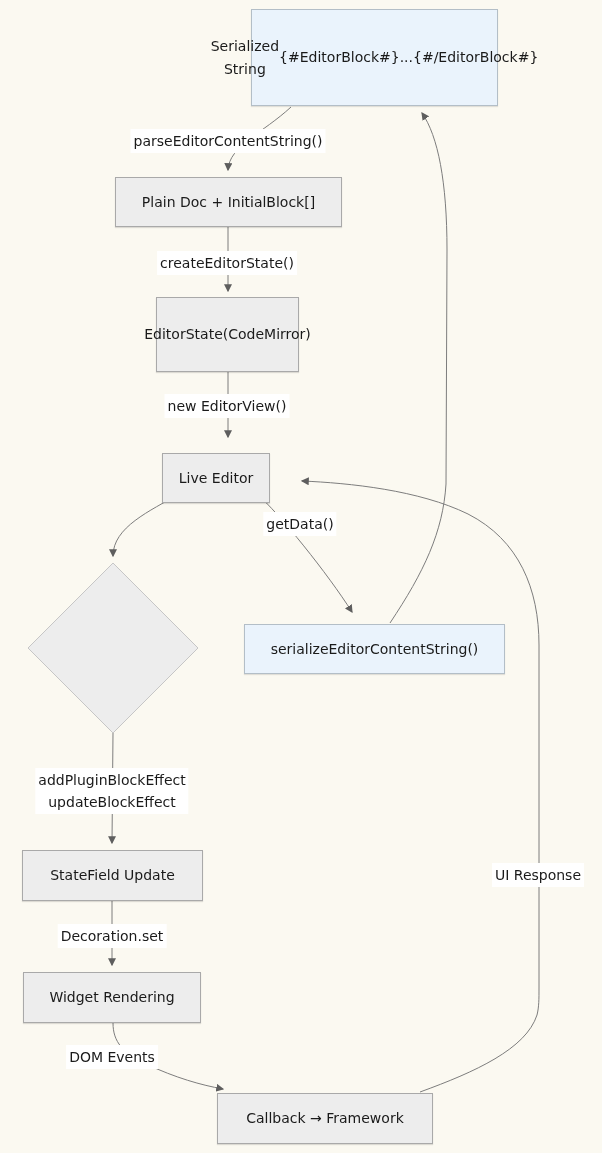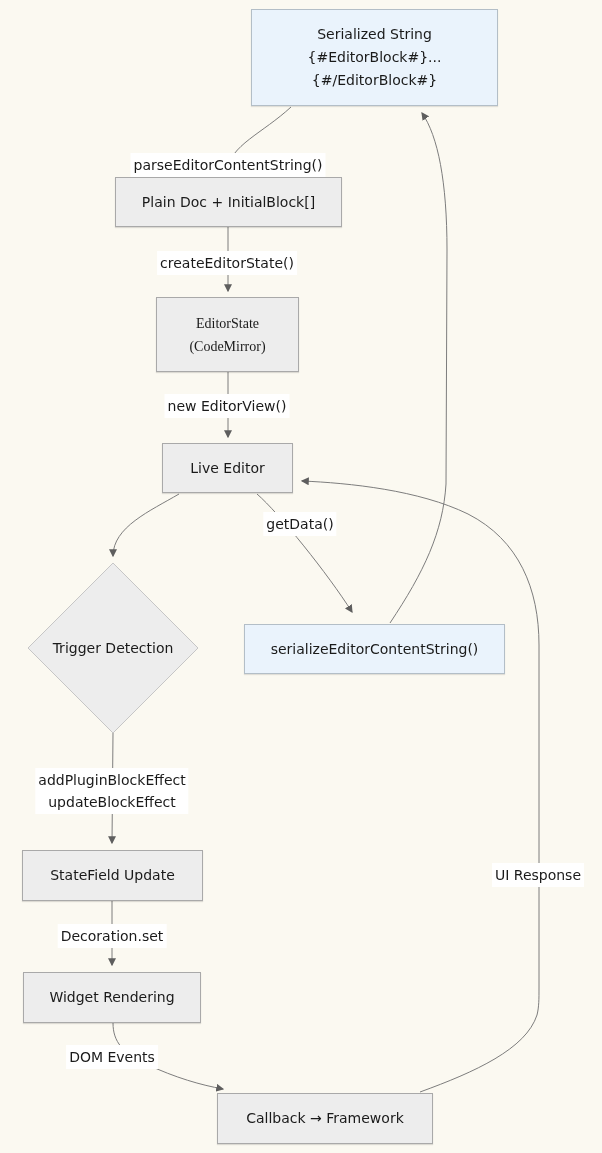--- a/index.html
+++ b/index.html
@@ -14,21 +14,20 @@
   }
   #edges {
     position: absolute;
     left: 0; top: 0;
     width: 602px; height: 1153px;
   }
   .node {
     position: absolute;
     box-sizing: border-box;
     display: flex;
-    flex-direction: column;
     align-items: center;
     justify-content: center;
     text-align: center;
     font-size: 14px;
     line-height: 23px;
     padding: 2px 6px;
   }
   .node.gray {
     background: #EDEDED;
     border: 1px solid #A9A9A9;
@@ -87,50 +86,47 @@
   <div class="node blue" style="left:251px; top:9px; width:247px; height:97px;">
     <div>Serialized String</div>
     <div>{#EditorBlock#}...</div>
     <div>{#/EditorBlock#}</div>
   </div>
 
   <div class="node gray" style="left:115px; top:177px; width:227px; height:50px;">
     <div>Plain Doc + InitialBlock[]</div>
   </div>
 
-  <div class="node gray" style="left:156px; top:297px; width:143px; height:75px;font-family:Liberation Serif, serif;">
+  <div class="node gray" style="left:156px; top:297px; width:143px; height:75px;">
     <div>EditorState</div>
     <div>(CodeMirror)</div>
   </div>
 
-  <div class="node gray" style="left:162px; top:443px; width:131px; height:50px;">
+  <div class="node gray" style="left:162px; top:453px; width:108px; height:50px;">
     <div>Live Editor</div>
   </div>
 
-  <div class="diamond-label" style="left:28px; top:563px; width:170px; height:170px;">
-    <span>Trigger Detection</span>
-  </div>
 
   <div class="node blue" style="left:244px; top:624px; width:261px; height:50px;">
     <div>serializeEditorContentString()</div>
   </div>
 
   <div class="node gray" style="left:22px; top:850px; width:181px; height:51px;">
     <div>StateField Update</div>
   </div>
 
   <div class="node gray" style="left:23px; top:972px; width:178px; height:51px;">
     <div>Widget Rendering</div>
   </div>
 
   <div class="node gray" style="left:217px; top:1093px; width:216px; height:51px;">
     <div>Callback → Framework</div>
   </div>
 
-  <div class="edge-label" style="left:228px; top:141px;margin-top:24px;">parseEditorContentString()</div>
+  <div class="edge-label" style="left:228px; top:141px;">parseEditorContentString()</div>
 
   <div class="edge-label" style="left:227px; top:263px;">createEditorState()</div>
 
   <div class="edge-label" style="left:227px; top:406px;">new EditorView()</div>
 
 
   <div class="edge-label" style="left:300px; top:524px;">getData()</div>
 
   <div class="edge-label" style="left:112px; top:791px;">
     <div>addPluginBlockEffect</div>

